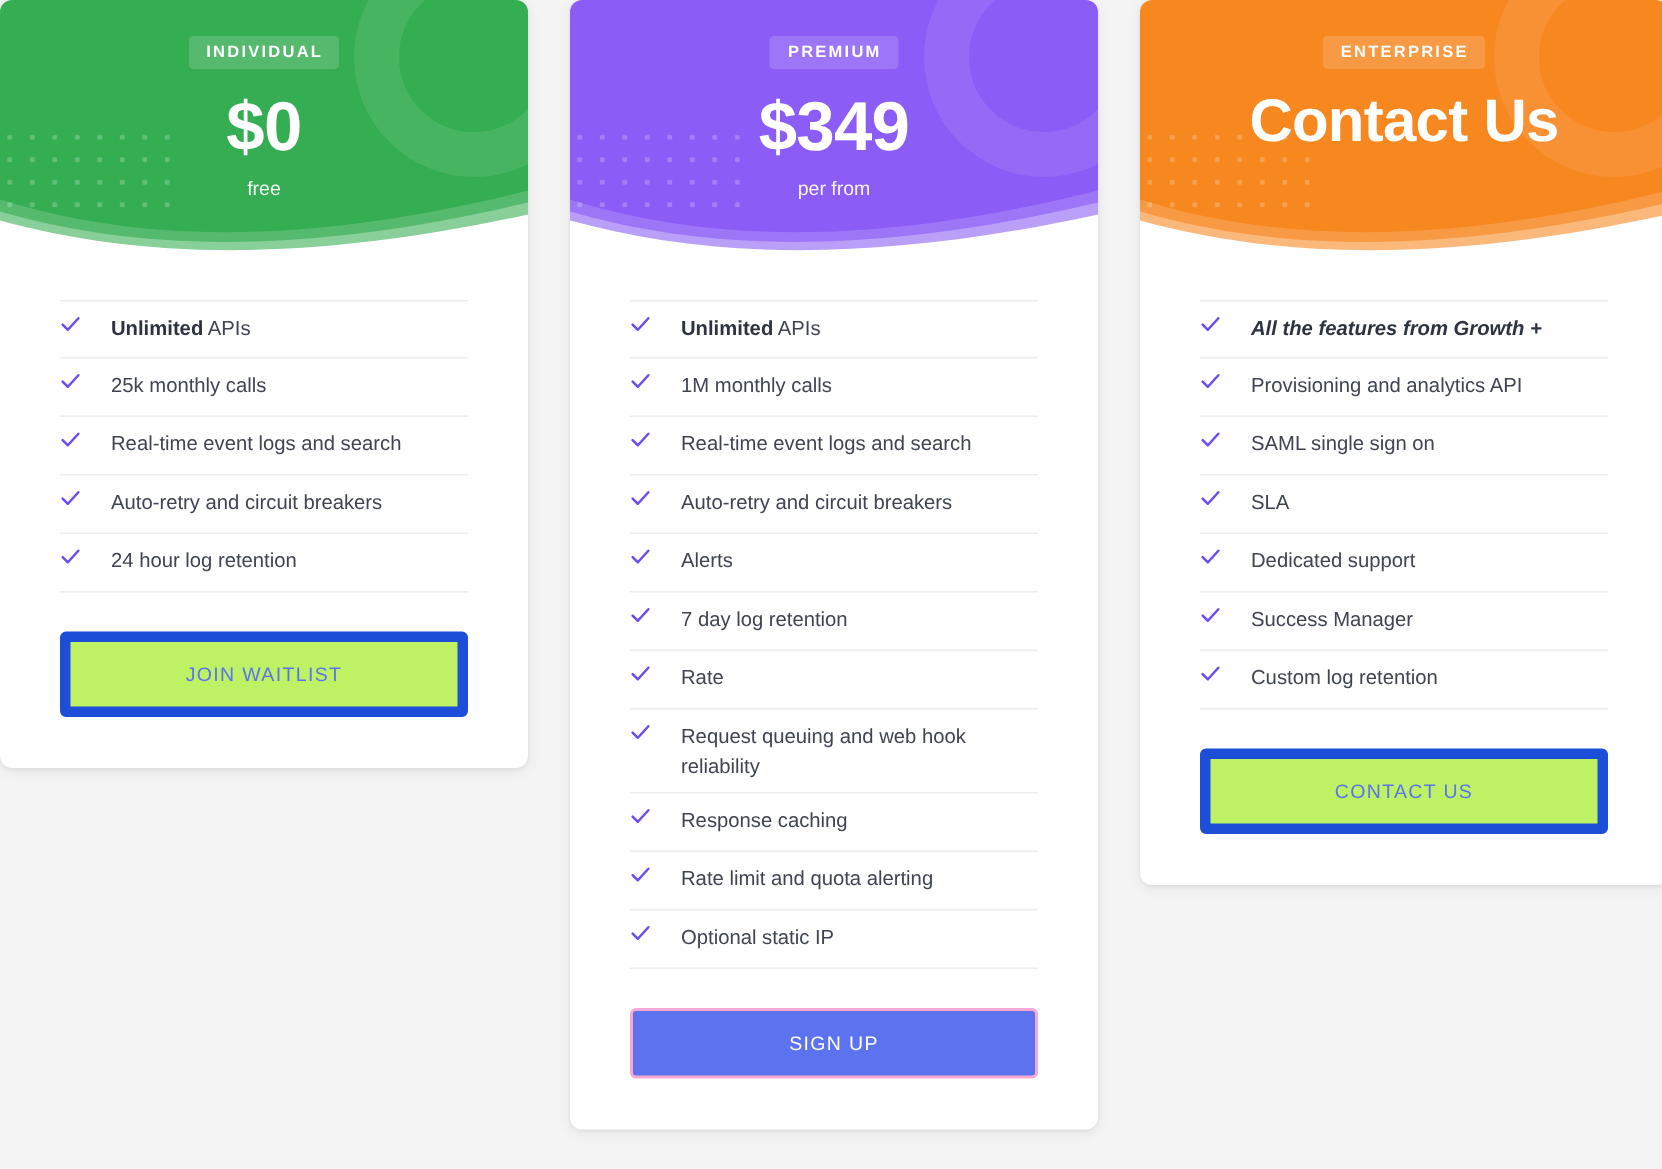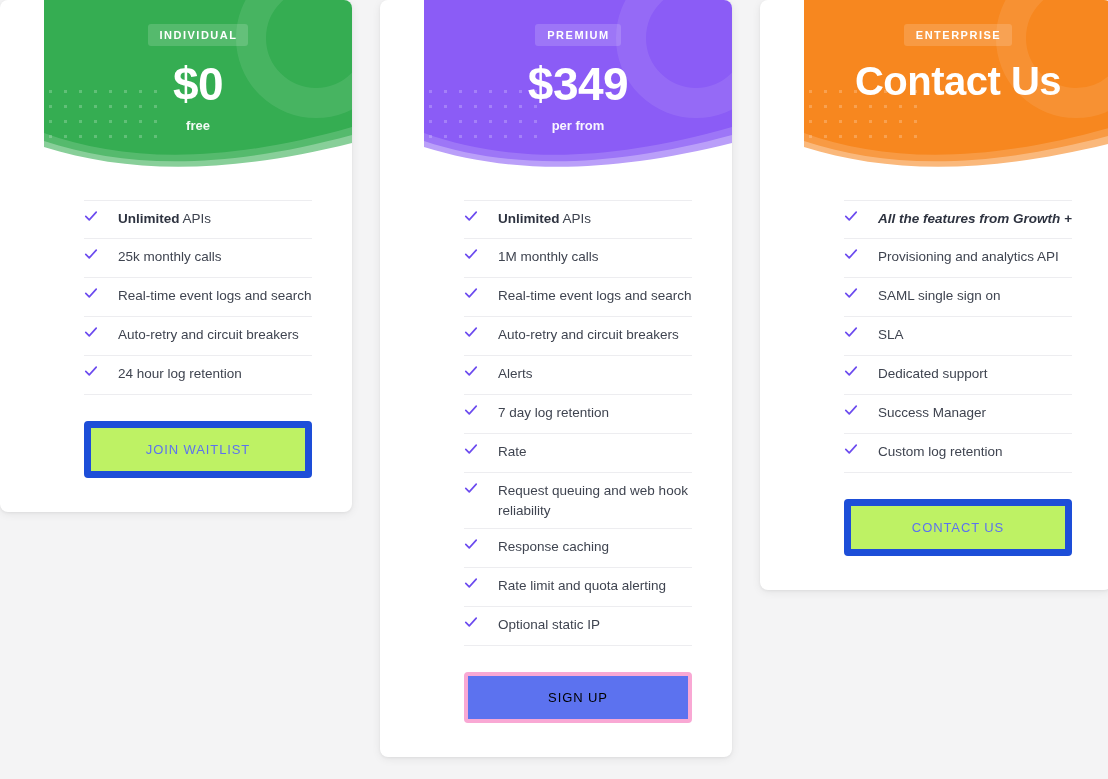--- a/index.html
+++ b/index.html
@@ -23,21 +23,20 @@
     gap: 28px;
   }
 
   .card {
     background: #ffffff;
     border-radius: 8px;
     box-shadow: 0 2px 10px rgba(0,0,0,0.07), 0 1px 3px rgba(0,0,0,0.05);
     overflow: hidden;
     position: relative;
     flex: 0 0 auto;
-    padding-left: 44px;
   }
 
   .card-individual { width: 352px; margin-left: 0; }
   .card-premium    { width: 352px; }
   .card-enterprise { width: 352px; }
 
   
   .card-head {
     position: relative;
     height: 168px;
@@ -94,21 +93,20 @@
     font-weight: bold;
     line-height: 1.05;
     letter-spacing: -0.5px;
   }
   .plan-price.contact { font-size: 40px; }
 
   .plan-period {
     margin-top: 10px;
     color: rgba(255,255,255,0.94);
     font-size: 13px;
-    font-weight: bold;
   }
 
   
   .card-body { padding: 32px 40px 34px 40px; }
 
   .feature-list { list-style: none; }
 
   .feature-item {
     display: flex;
     gap: 20px;
@@ -140,22 +138,22 @@
     cursor: pointer;
     font-family: "Liberation Sans", sans-serif;
   }
   .cta-outline {
     background: #bef264;
     border: 7px solid #1d4ed8;
     color: #5c72ef;
   }
   .cta-solid {
     background: #5c72ef;
-    border: 4px solid #f9a8d4;
-    color: #000000;
+    border: 2px solid #f9a8d4;
+    color: #ffffff;
   }
 </style>
 </head>
 <body>
 
 <div class="pricing-row">
 
   <div class="card card-individual" style="margin-top:0;">
     <div class="card-head head-green">
       <div class="head-ring"></div>

